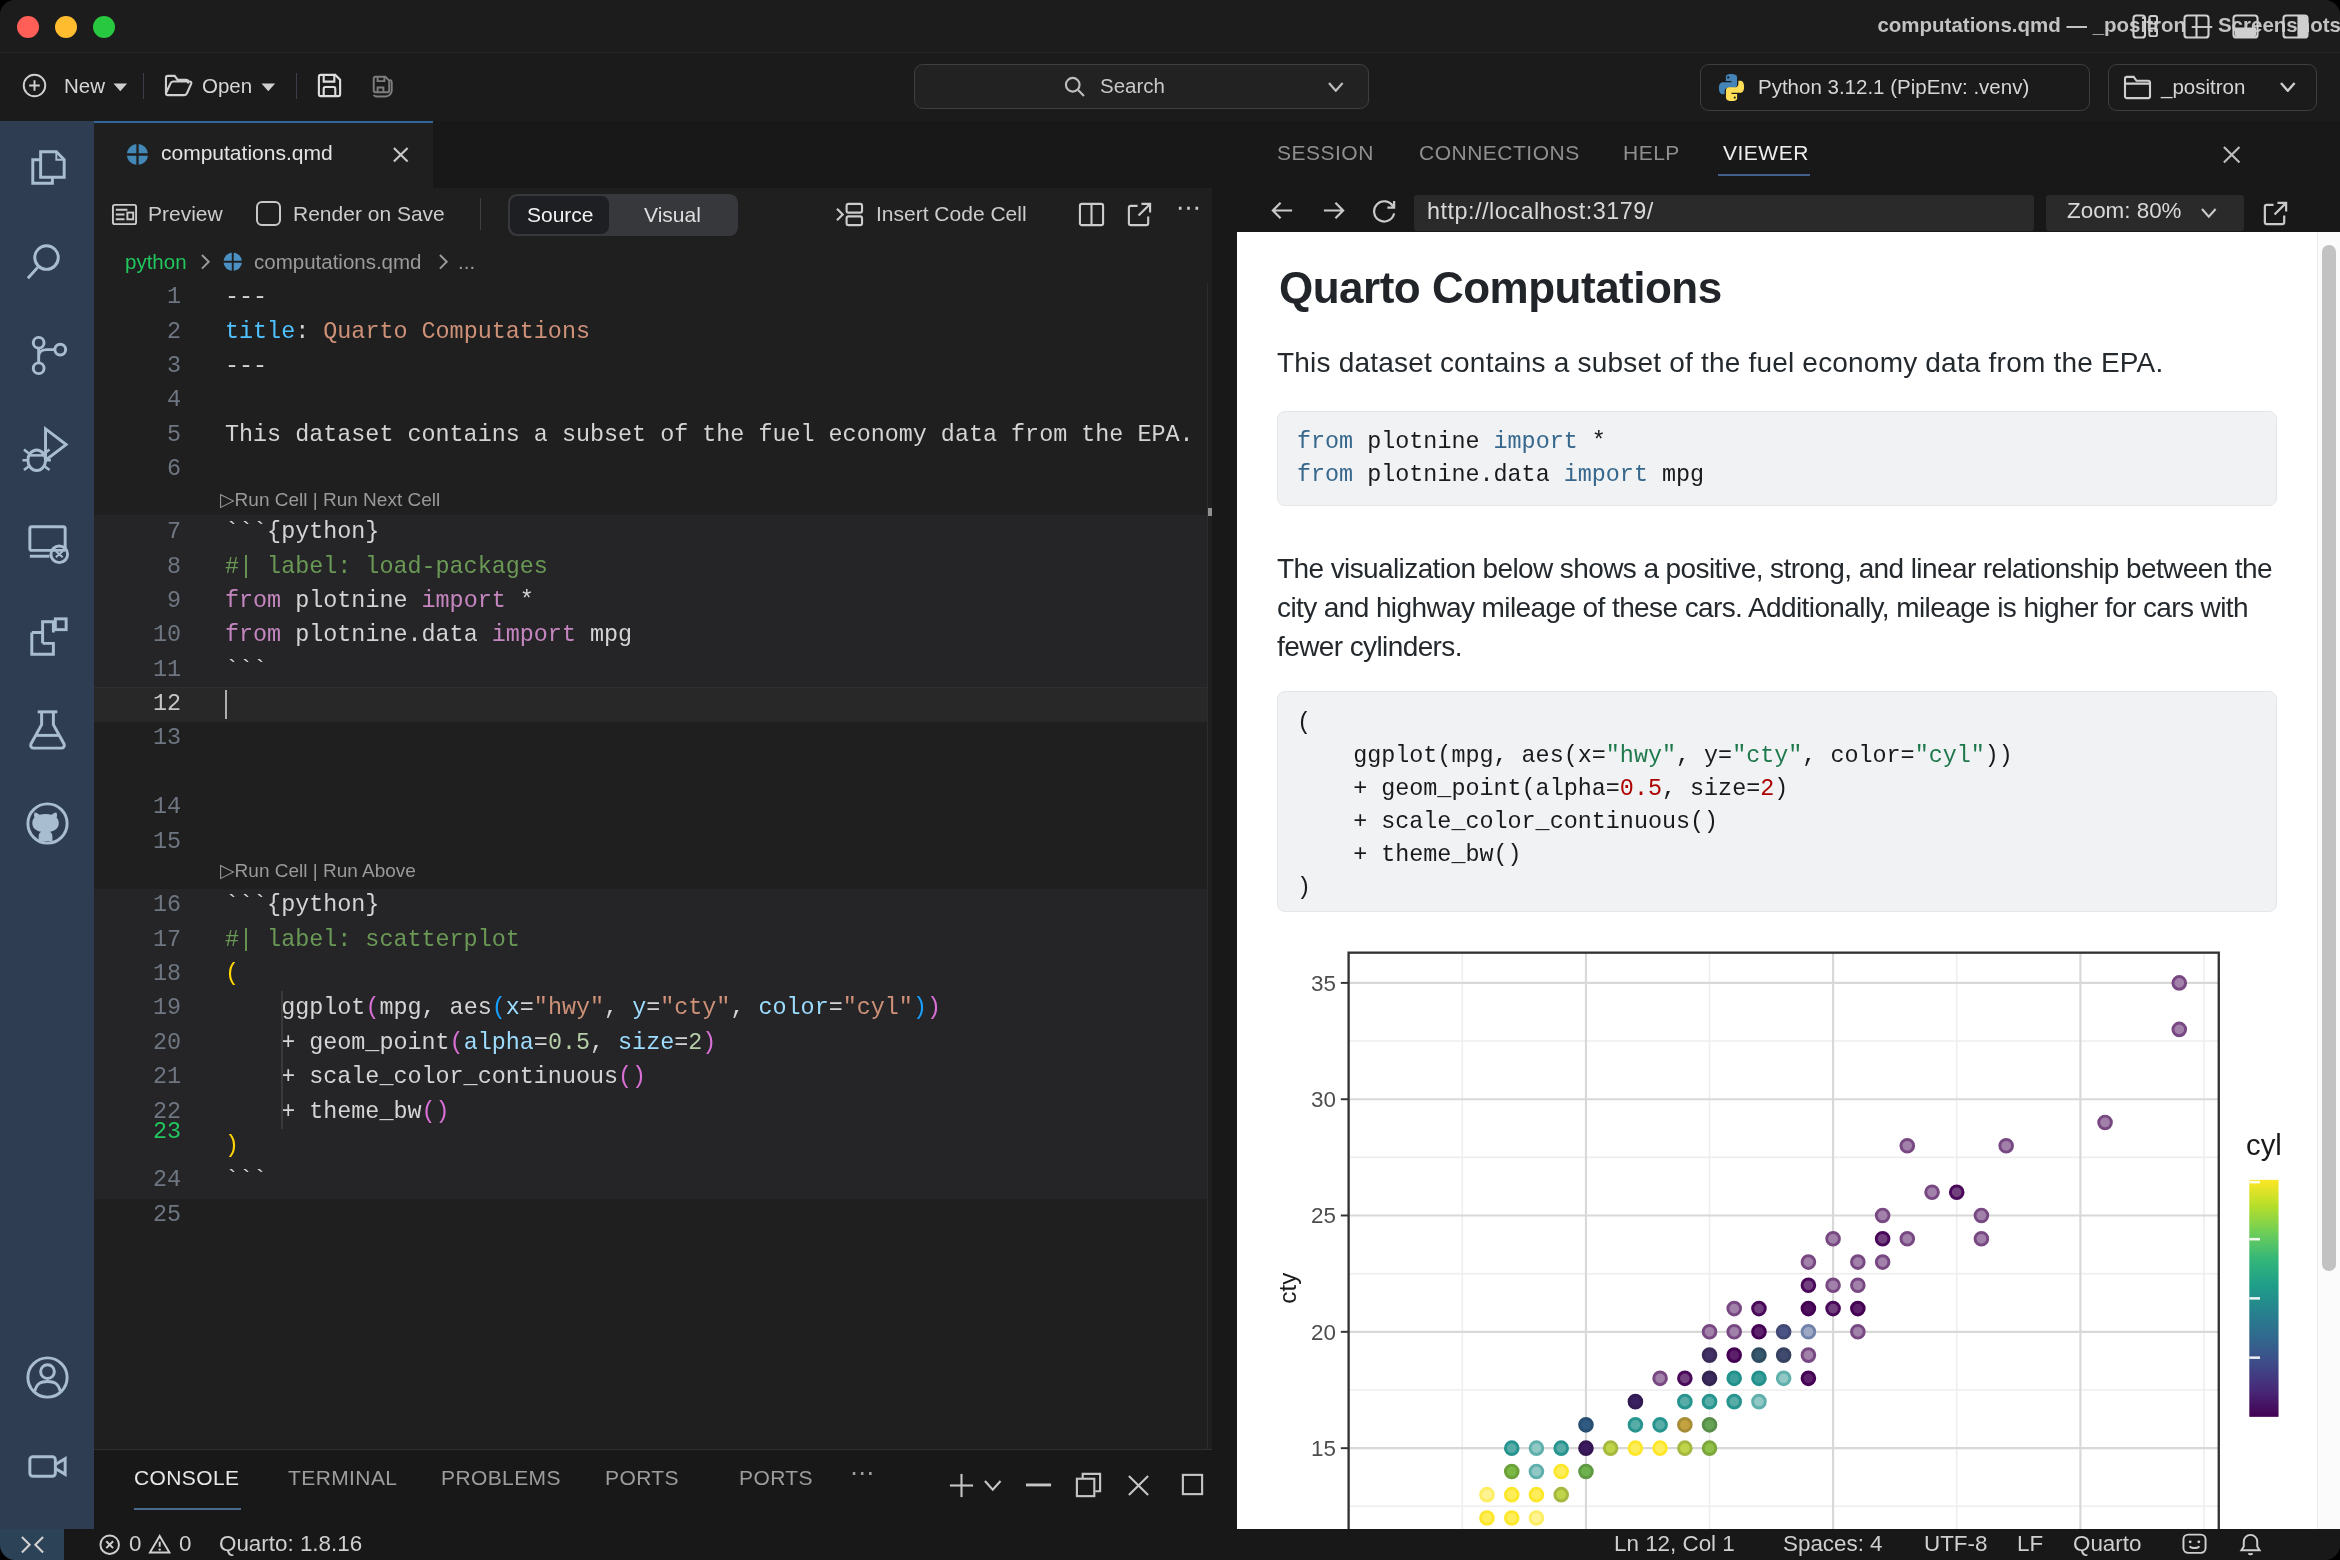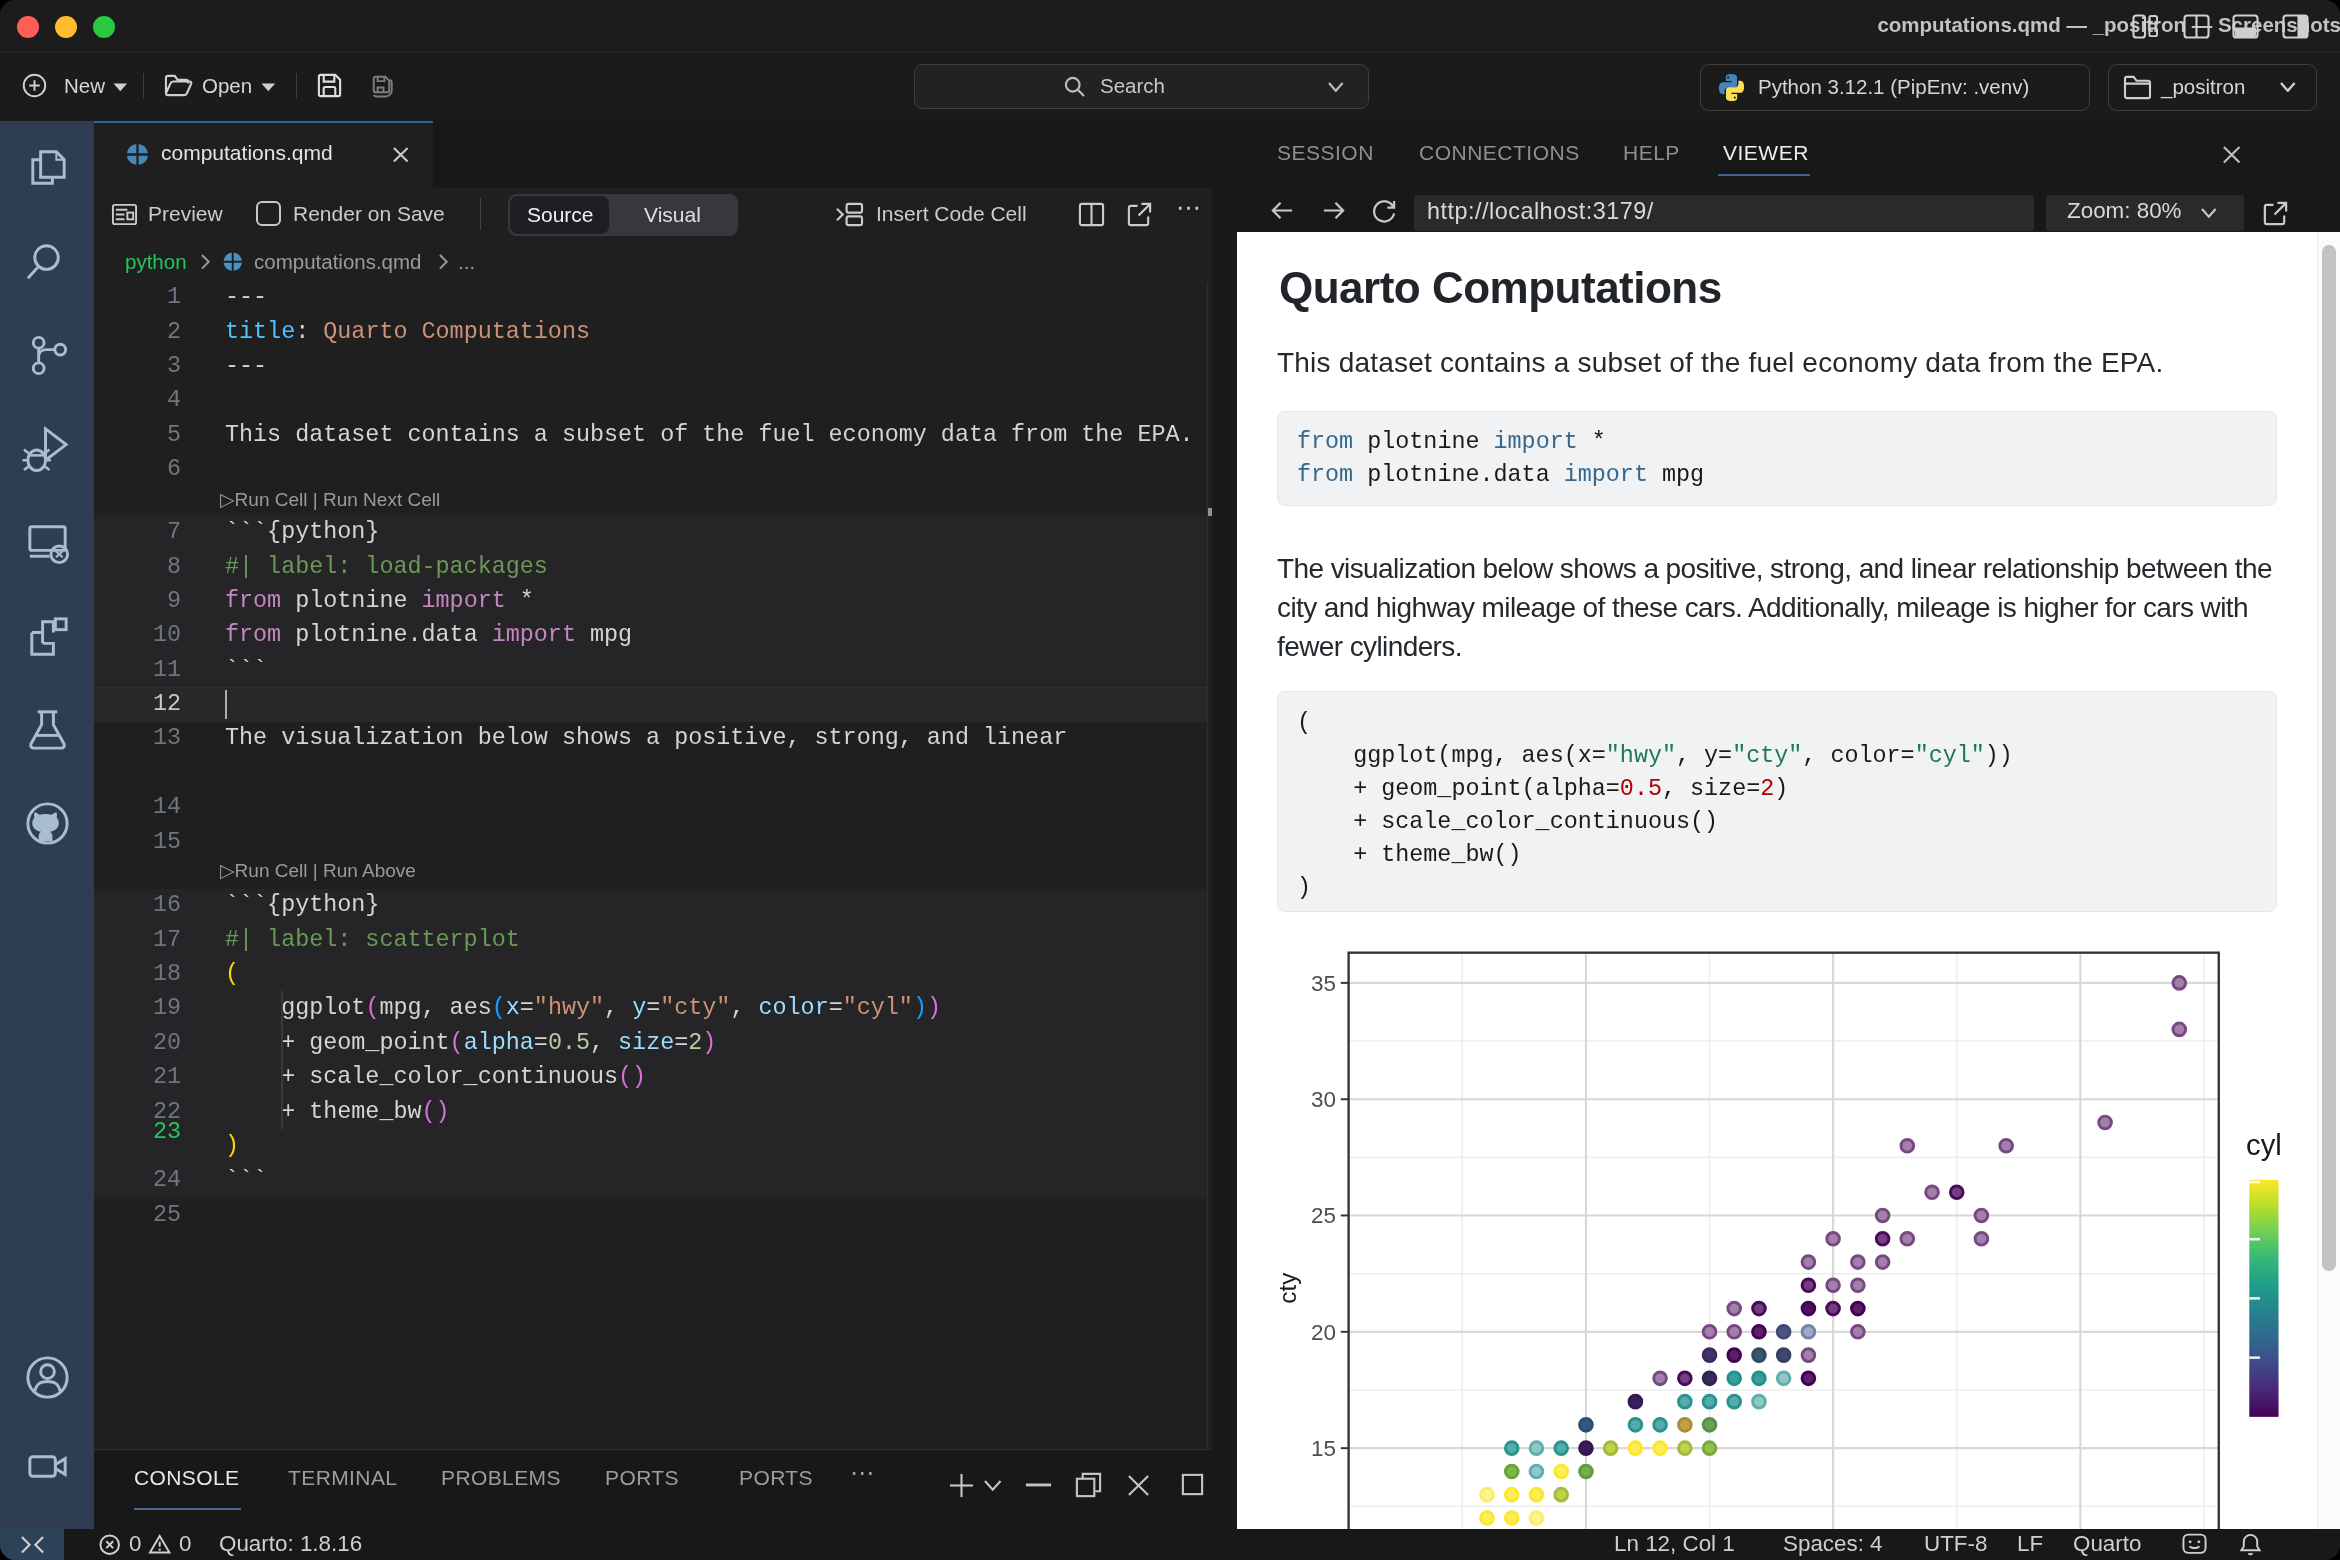--- a/index.html
+++ b/index.html
@@ -245,21 +245,20 @@
 <div class="ln" style="left:28px;top:232px;color:#6e7681">7</div>
 <div class="cl" style="top:267px"><span style="color:#6a9955">#| label: load-packages</span></div>
 <div class="ln" style="left:28px;top:267px;color:#6e7681">8</div>
 <div class="cl" style="top:301px"><span style="color:#c586c0">from</span> plotnine <span style="color:#c586c0">import</span> *</div>
 <div class="ln" style="left:28px;top:301px;color:#6e7681">9</div>
 <div class="cl" style="top:335px"><span style="color:#c586c0">from</span> plotnine.data <span style="color:#c586c0">import</span> mpg</div>
 <div class="ln" style="left:28px;top:335px;color:#6e7681">10</div>
 <div class="cl" style="top:370px">```</div>
 <div class="ln" style="left:28px;top:370px;color:#6e7681">11</div>
 <div class="ln" style="left:28px;top:404px;color:#c6c6c6">12</div>
-<div class="cl" style="top:438px">The visualization below shows a positive, strong, and linear</div>
 <div class="ln" style="left:28px;top:438px;color:#6e7681">13</div>
 <div class="ln" style="left:28px;top:507px;color:#6e7681">14</div>
 <div class="ln" style="left:28px;top:542px;color:#6e7681">15</div>
 <div class="cl" style="top:605px">```{python}</div>
 <div class="ln" style="left:28px;top:605px;color:#6e7681">16</div>
 <div class="cl" style="top:640px"><span style="color:#6a9955">#| label: scatterplot</span></div>
 <div class="ln" style="left:28px;top:640px;color:#6e7681">17</div>
 <div class="cl" style="top:674px"><span style="color:#ffd602">(</span></div>
 <div class="ln" style="left:28px;top:674px;color:#6e7681">18</div>
 <div class="cl" style="top:708px">    ggplot<span style="color:#da70d6">(</span>mpg, aes<span style="color:#179fff">(</span><span style="color:#9cdcfe">x</span>=<span style="color:#ce9178">"hwy"</span>, <span style="color:#9cdcfe">y</span>=<span style="color:#ce9178">"cty"</span>, <span style="color:#9cdcfe">color</span>=<span style="color:#ce9178">"cyl"</span><span style="color:#179fff">)</span><span style="color:#da70d6">)</span></div>

